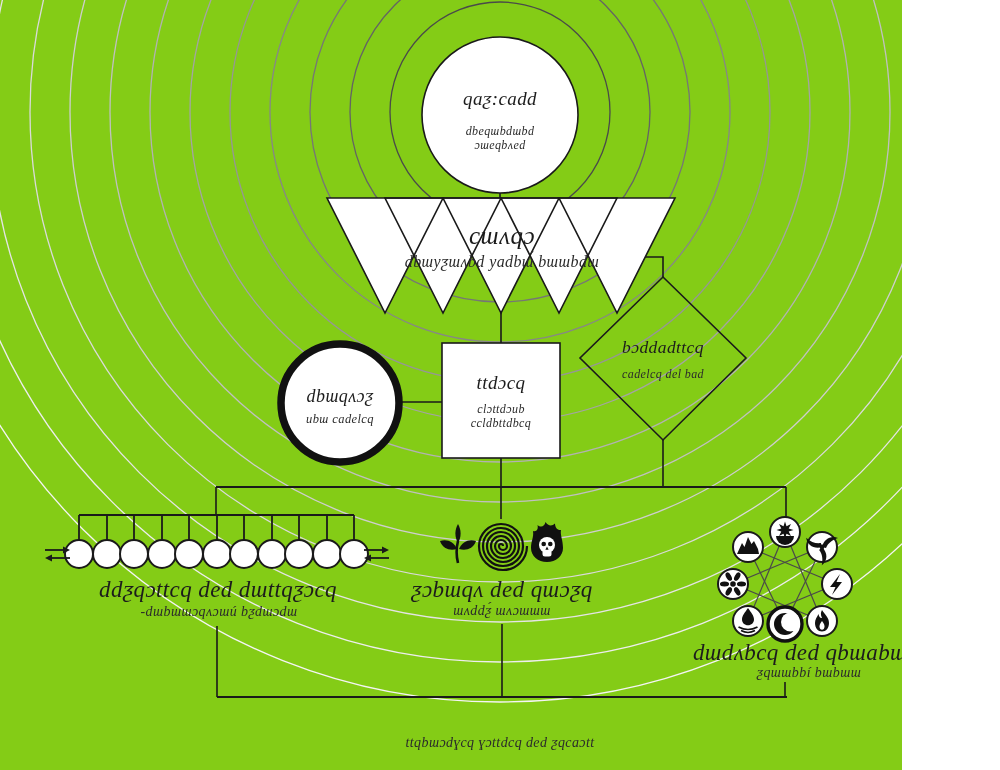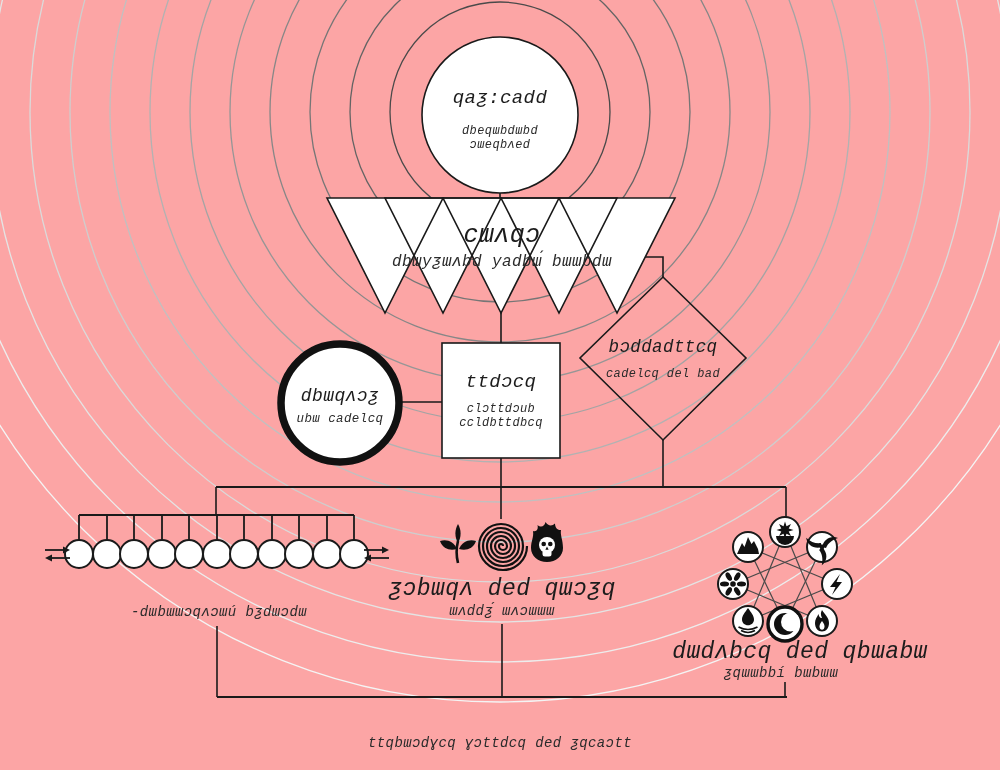--- a/index.html
+++ b/index.html
@@ -1,18 +1,18 @@
 <!DOCTYPE html>
 <html><head>
 <meta charset="utf-8">
 <style>
   html,body{margin:0;padding:0;background:#fff;}
   .stage{
-    position:relative;width:1000px;height:770px;overflow:hidden;background:#fca5a5;
-    font-family:Liberation Mono, monospace;
+    position:relative;width:902px;height:770px;overflow:hidden;background:#84cc16;
+    font-family:Liberation Serif, serif;
   }
   .stage svg{position:absolute;left:0;top:0;}
   .lbl{
     position:absolute;transform:translateX(-50%);white-space:nowrap;text-align:center;
     font-style:italic;color:#1c1c1c;letter-spacing:0.4px;line-height:1;
   }
   .t-origin   {font-size:19px;}
   .s-origin   {font-size:12px;color:#2b2b2b;margin-top:8px;}
   .t-crown    {font-size:25px;}
   .s-crown    {font-size:16px;color:#2b2b2b;}
@@ -219,22 +219,23 @@
   <div class="lbl t-core" style="left:501px;top:373px;">ttdɔcq</div>
   <div class="lbl s-core" style="left:501px;top:403px;">clɔttdɔub</div>
   <div class="lbl s-core" style="left:501px;top:417px;">ccldbttdbcq</div>
 
   <div class="lbl t-orb" style="left:340px;top:387px;">dbɯqʌɔƺ</div>
   <div class="lbl s-orb" style="left:340px;top:413px;">ubɯ cadelcq</div>
 
   <div class="lbl t-gate" style="left:663px;top:339px;">bɔddadttcq</div>
   <div class="lbl s-gate" style="left:663px;top:368px;">cadelcq del bad</div>
 
+  <div class="lbl t-group" style="left:218px;top:578px;">ddƺqɔttcq ded dɯttqƺɔcq</div>
   <div class="lbl s-group" style="left:219px;top:605px;">-dɯbɯɯɔqʌɔɯú bƺdɯɔdɯ</div>
 
   <div class="lbl t-group" style="left:502px;top:578px;">ƺɔbɯqʌ ded qɯɔƺq</div>
   <div class="lbl s-group" style="left:502px;top:604px;">ɯʌddƺ́ ɯʌɔɯɯɯ</div>
 
   <div class="lbl t-group" style="left:800px;top:641px;">dɯdʌbcq ded qbɯabɯ</div>
-  <div class="lbl s-group" style="left:781px;top:666px;text-align:center;">ƺqɯɯbbí bɯbɯɯ</div>
+  <div class="lbl s-group" style="left:809px;top:666px;text-align:center;">ƺqɯɯbbí bɯbɯɯ</div>
 
   <div class="lbl s-footer" style="left:500px;top:736px;">ttqbɯɔdɣcq ɣɔttdcq ded ƺqcaɔtt</div>
 </div>
 
 </body></html>

